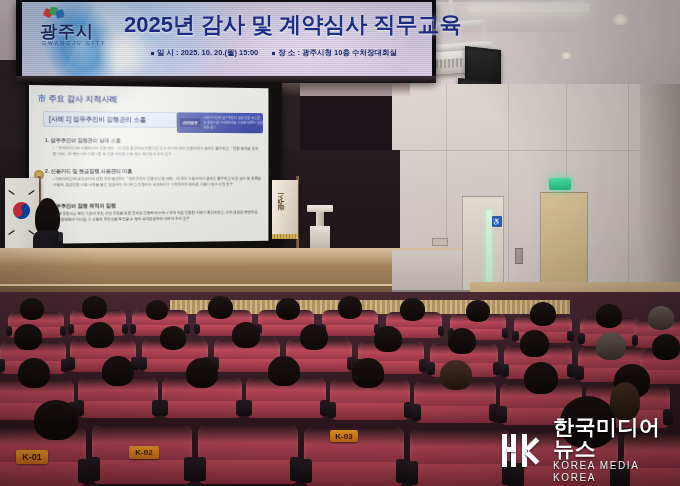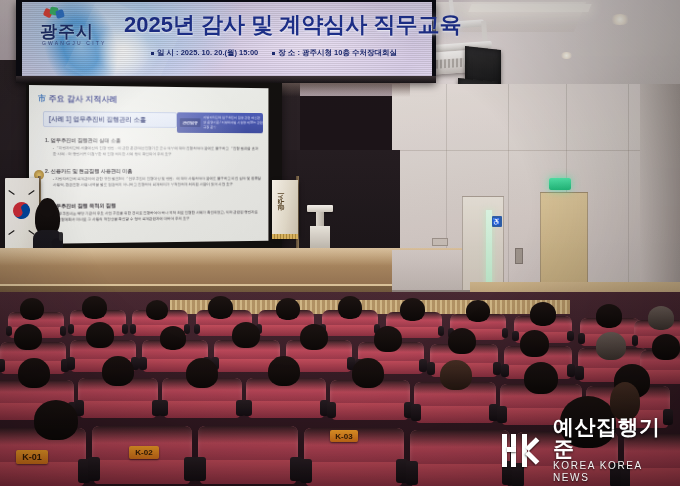--- a/index.html
+++ b/index.html
@@ -923,18 +923,18 @@
   <div class="wm">
     <div class="wm-mark">
       <span class="m1"></span>
         <span class="m2"></span>
         <span class="m3"></span>
       <span class="m4"></span>
         <span class="m5"></span>
         <span class="m6"></span>
     </div>
     <div class="wm-text">
-      <div class="wm-ko">예산집행기준</div>
-      <div class="wm-en">KOREA KOREA NEWS</div>
+      <div class="wm-ko">한국미디어뉴스</div>
+      <div class="wm-en">KOREA MEDIA KOREA</div>
     </div>
   </div>
 
 </div>
 
 </body></html>

